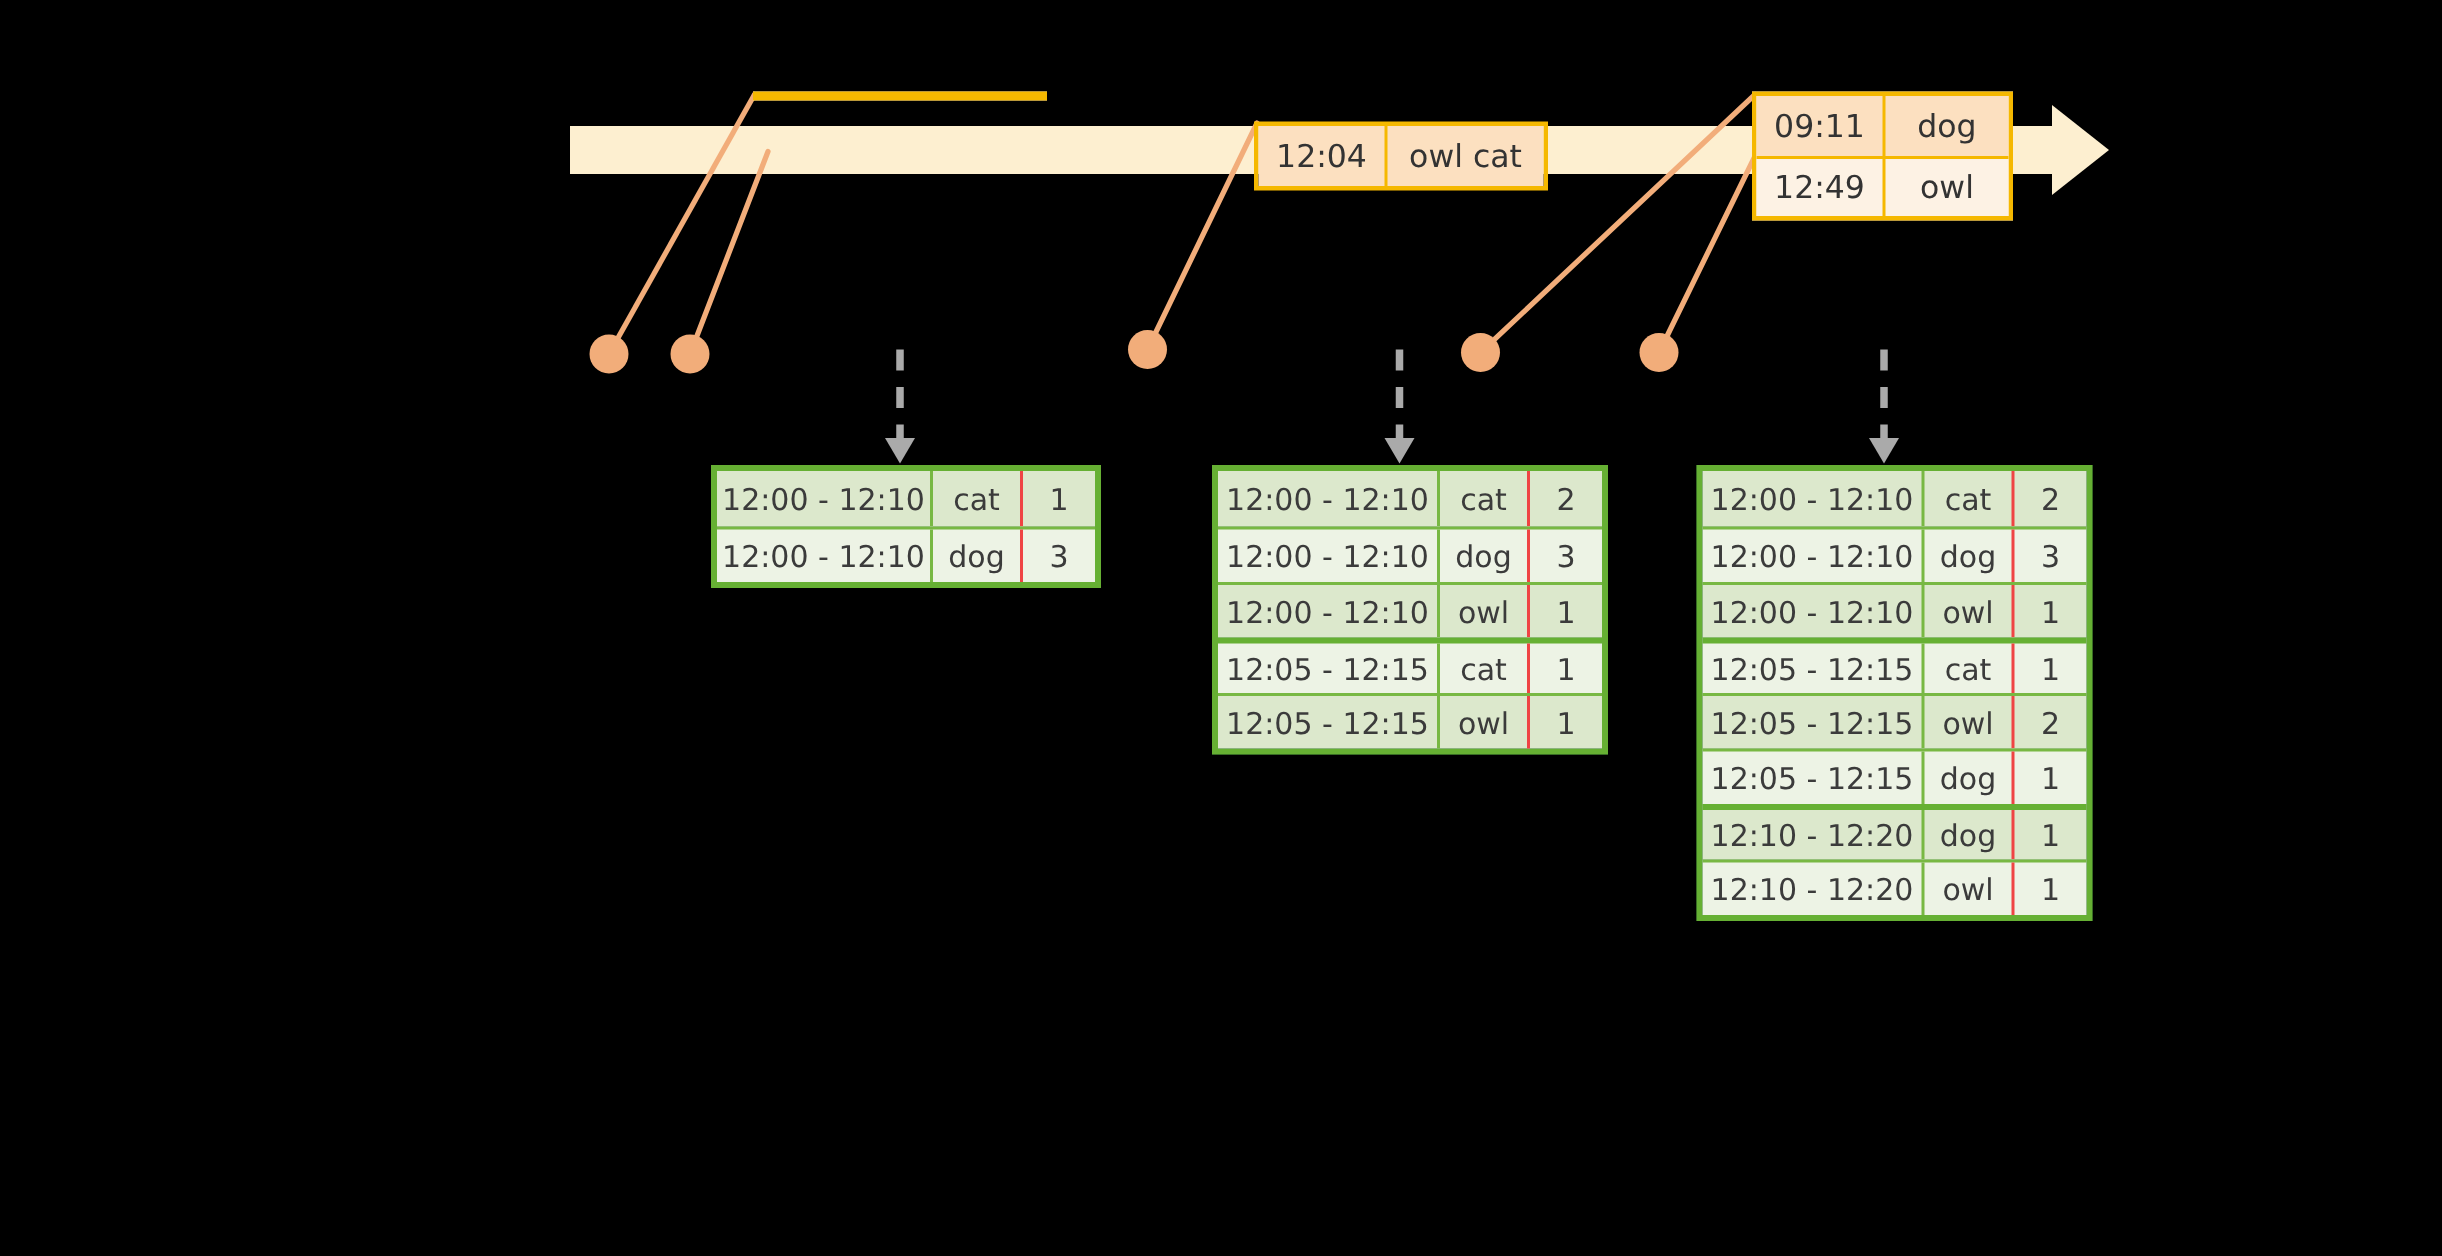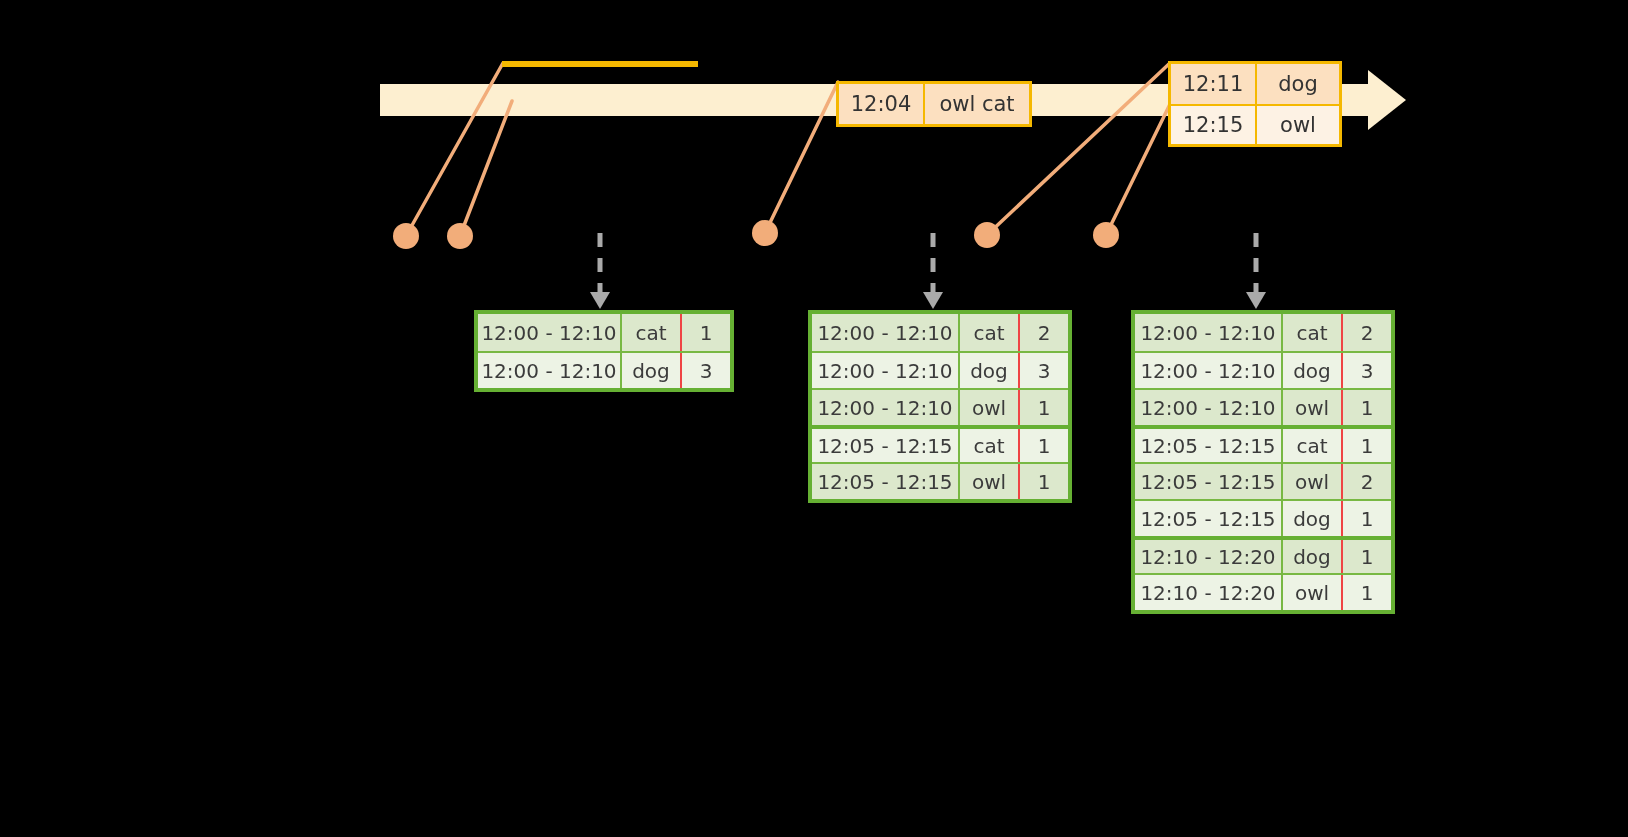--- a/index.html
+++ b/index.html
@@ -130,25 +130,25 @@
       <div class="event-box" style="left: 502px; top: 61px; width: 196px;">
       </div>
       <div class="event-box" style="left: 836px; top: 81px; width: 196px;">
         <div class="event-row odd">
           <div class="event-cell time">12:04</div>
           <div class="event-cell words">owl cat</div>
         </div>
       </div>
       <div class="event-box" style="left: 1168px; top: 61px; width: 174px;">
         <div class="event-row odd">
-          <div class="event-cell time">12:11</div>
+          <div class="event-cell time">09:11</div>
           <div class="event-cell words">dog</div>
         </div>
         <div class="event-row even">
-          <div class="event-cell time">12:15</div>
+          <div class="event-cell time">12:49</div>
           <div class="event-cell words">owl</div>
         </div>
       </div>
     </div>
 
   <div id="tables-host">
       <div class="result-table" style="left: 474px; top: 310px; width: 260px;">
         <div class="rt-row shade-a">
           <div class="rt-cell range" style="width: 144px;">12:00 - 12:10</div>
           <div class="rt-cell word" style="width: 60px;">cat</div>

